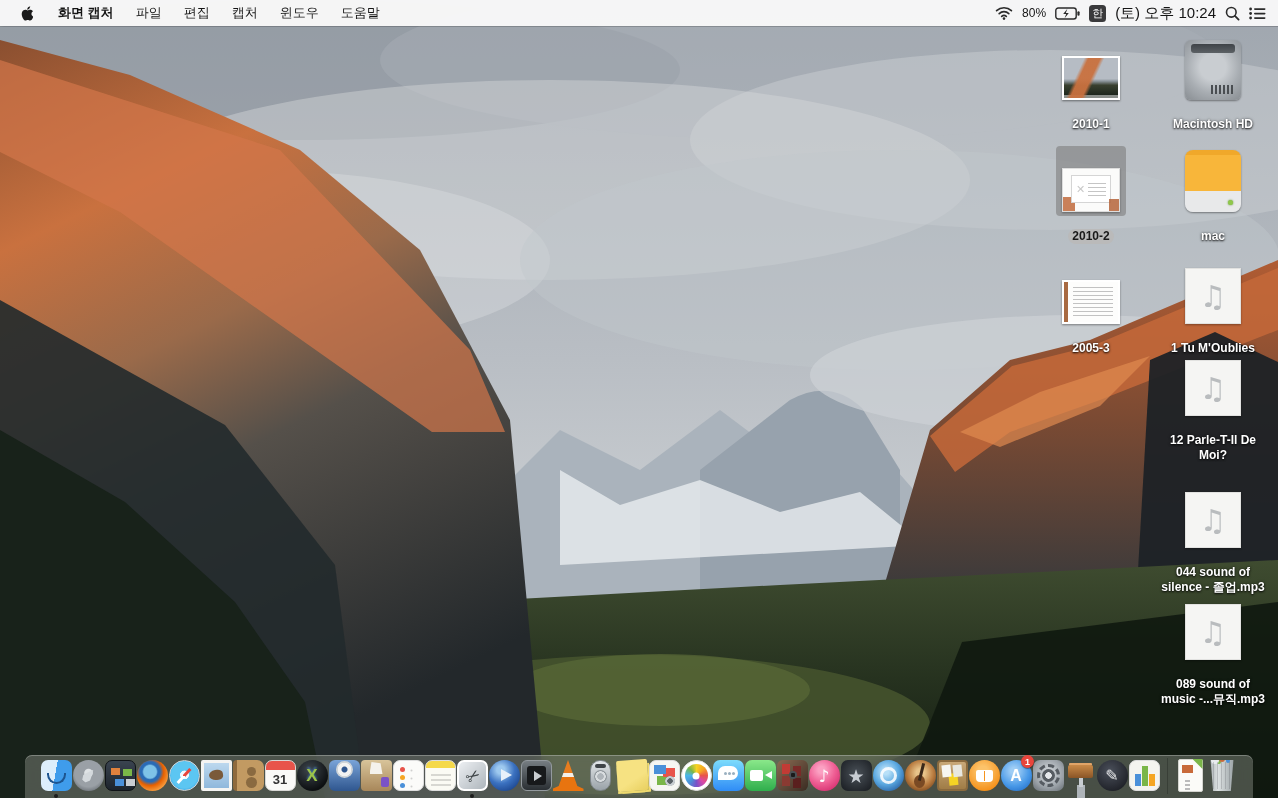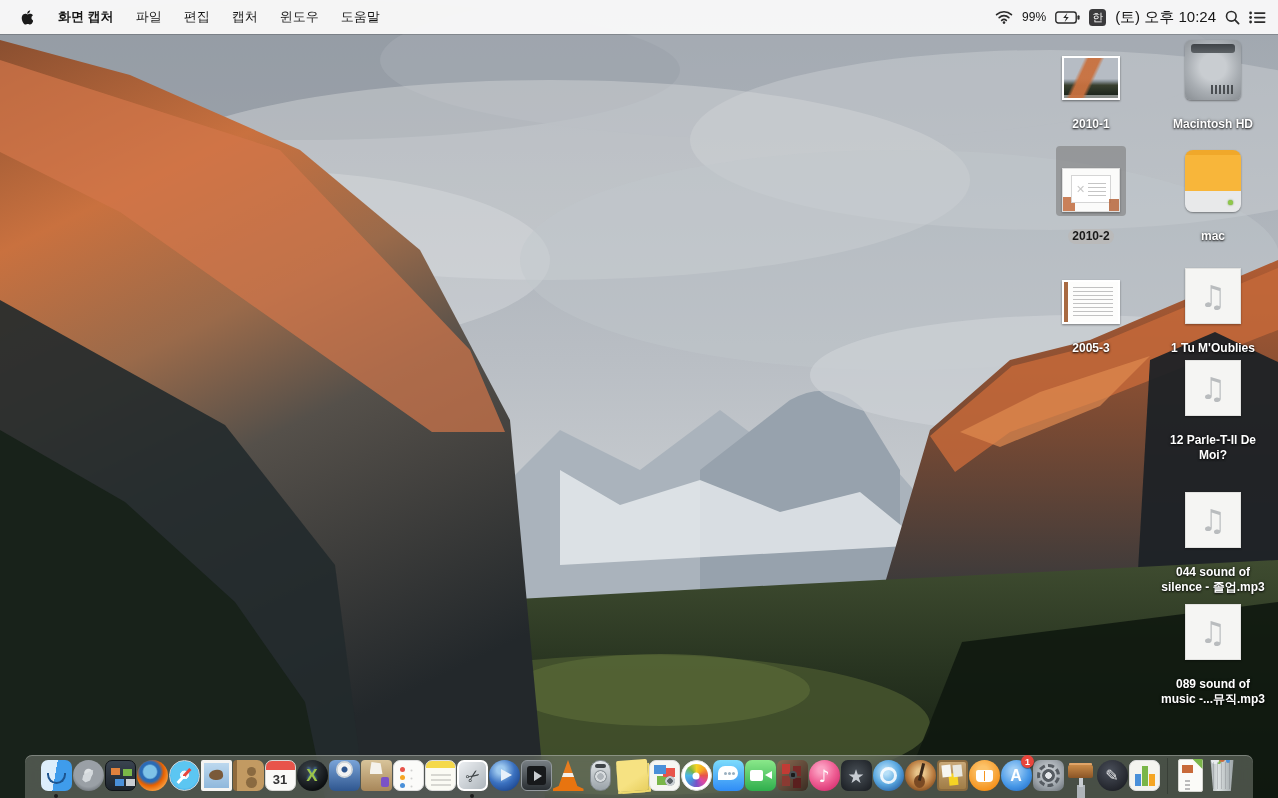--- a/index.html
+++ b/index.html
@@ -2,21 +2,21 @@
 <html><head>
 <meta charset="utf-8">
 <style>
   * { margin:0; padding:0; box-sizing:border-box; }
   html,body { width:1278px; height:798px; overflow:hidden; }
   body { font-family:"Liberation Sans","DejaVu Sans",sans-serif; }
   .screen { position:relative; width:1278px; height:798px; overflow:hidden; background:#8a9096; }
   .wallpaper { position:absolute; inset:0; width:100%; height:100%; }
 
   
-  .menubar { position:absolute; top:0; left:0; right:0; height:34px; background:rgba(248,248,248,.97);
+  .menubar { position:absolute; top:0; left:0; right:0; height:26px; background:rgba(248,248,248,.97);
     display:flex; justify-content:space-between; align-items:center; z-index:50;
     box-shadow:0 1px 0 rgba(0,0,0,.18); font-size:13px; color:#151515; }
   .menus { display:flex; align-items:center; height:22px; }
   .apple-menu { padding:0 14px 0 20px; display:flex; align-items:center; }
   .app-menu { font-weight:700; padding:0 11px; }
   .menu-item { padding:0 11px; }
   .status { display:flex; align-items:center; gap:9px; padding-right:12px; }
   .battery-pct { font-size:12px; }
   .clock { font-size:15px; }
   .input-badge { width:17px; height:17px; background:#3a3a3c; color:#fff; border-radius:3.5px;
@@ -293,21 +293,21 @@
         <span class="menu-item">도움말</span>
 
     </div>
     <div class="status">
       <svg width="18" height="14" viewBox="0 0 18 14">
         <path d="M1.6 4.6 A11 11 0 0 1 16.4 4.6" stroke="#2b2b2b" stroke-width="1.7" fill="none" stroke-linecap="round"></path>
         <path d="M4.2 7.6 A7 7 0 0 1 13.8 7.6" stroke="#2b2b2b" stroke-width="1.7" fill="none" stroke-linecap="round"></path>
         <path d="M6.7 10.4 A3.6 3.6 0 0 1 11.3 10.4" stroke="#2b2b2b" stroke-width="1.7" fill="none" stroke-linecap="round"></path>
         <circle cx="9" cy="12.6" r="1.3" fill="#2b2b2b"></circle>
       </svg>
-      <span class="battery-pct">99%</span>
+      <span class="battery-pct">80%</span>
       <svg width="25" height="13" viewBox="0 0 25 13">
         <rect x="0.8" y="1" width="20.4" height="11" rx="2.5" stroke="#2b2b2b" stroke-width="1.4" fill="none"></rect>
         <rect x="22.4" y="4.2" width="2.2" height="4.6" rx="1.1" fill="#2b2b2b"></rect>
         <path d="M12.4 1.8 L8.2 7 h3 L9.6 11.2 L13.8 6 h-3 Z" fill="#2b2b2b"></path>
       </svg>
       <span class="input-badge">한</span>
       <span class="clock">(토) 오후 10:24</span>
       <svg width="15" height="15" viewBox="0 0 15 15">
         <circle cx="6.3" cy="6.3" r="4.8" stroke="#2b2b2b" stroke-width="1.6" fill="none"></circle>
         <line x1="9.9" y1="9.9" x2="13.6" y2="13.6" stroke="#2b2b2b" stroke-width="1.8" stroke-linecap="round"></line>

